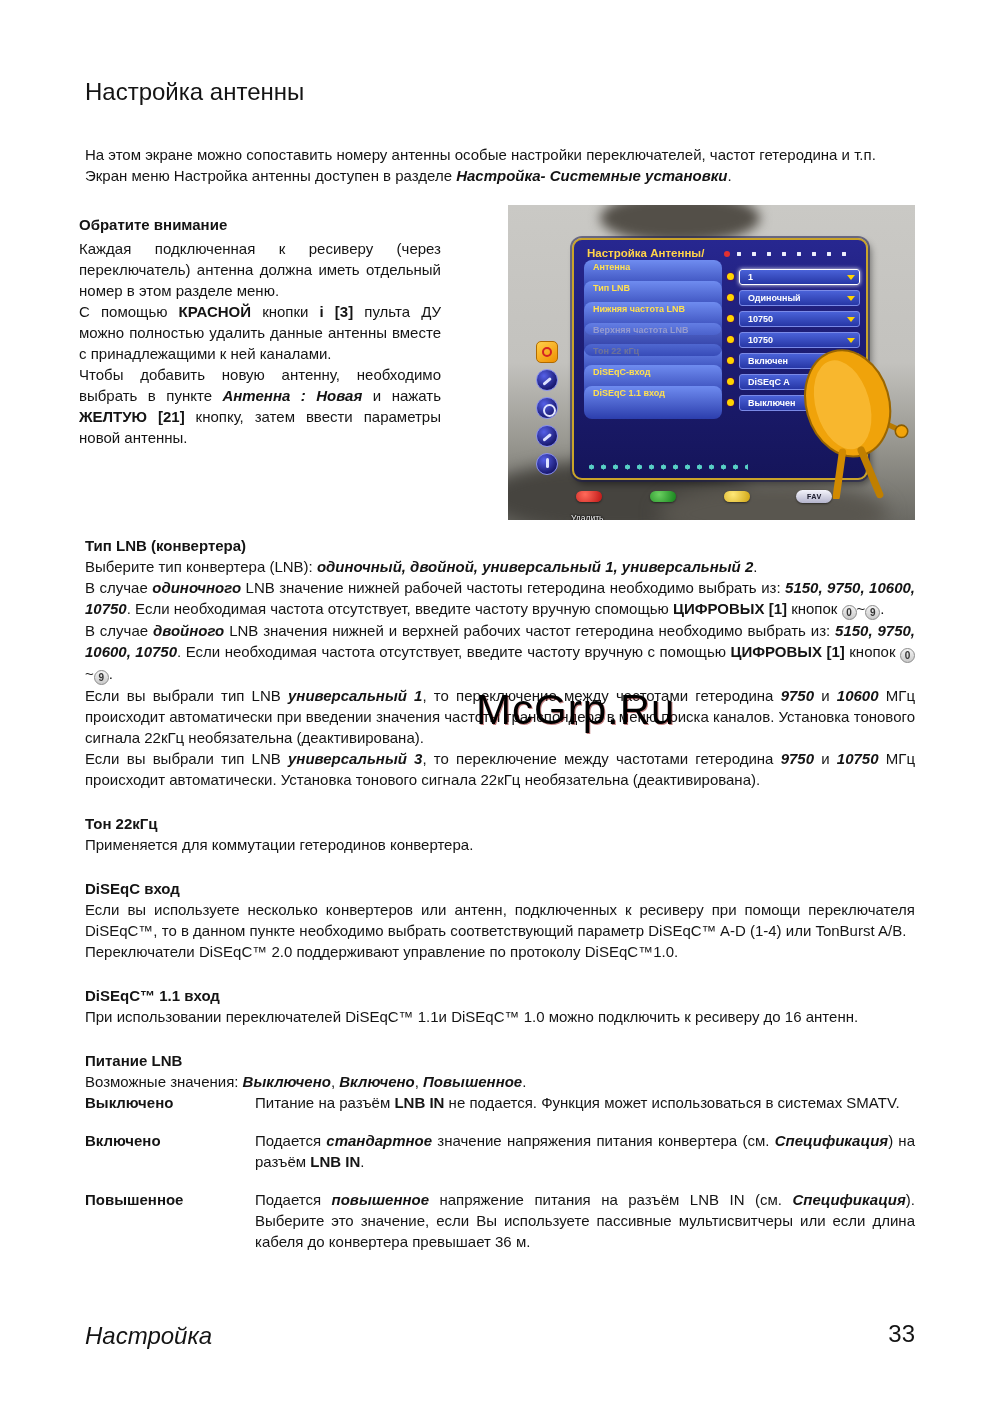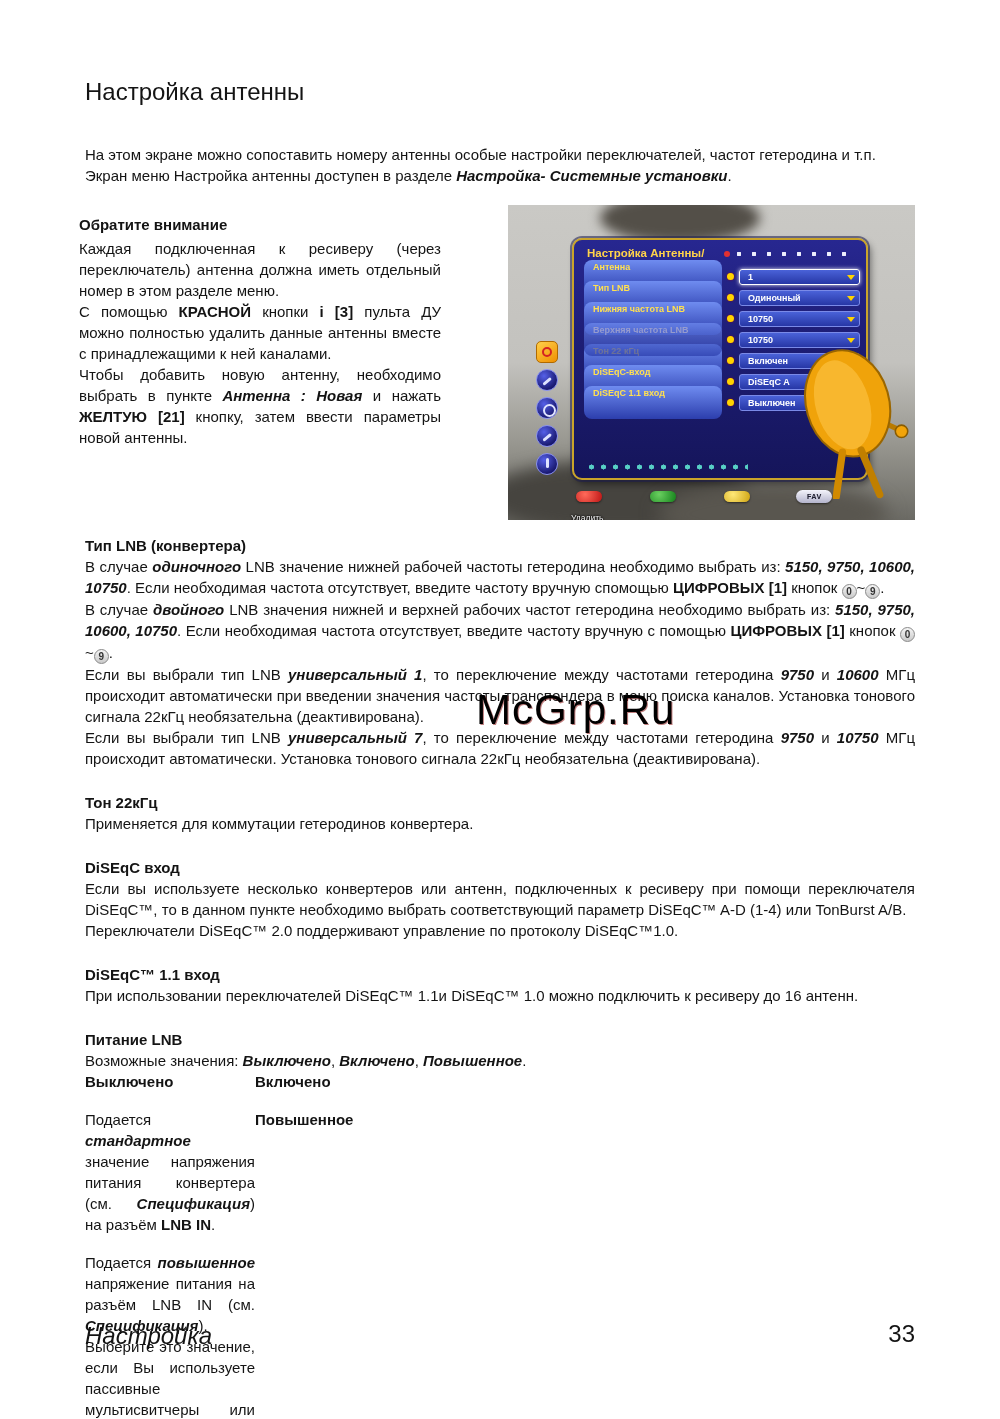--- a/index.html
+++ b/index.html
@@ -215,24 +215,25 @@
     <div class="cbtn red"></div>
     <div class="cbtn green"></div>
     <div class="cbtn yellow"></div>
     <div class="cbtn fav">FAV</div>
     <div class="del-label">Удалить</div>
   </div>
 
   <div class="main">
     <div class="sec">
       <h4>Тип LNB (конвертера)</h4>
+      <p><span>Выберите тип конвертера (LNB): </span><span class="b i">одиночный, двойной, универсальный 1, универсальный 2</span><span>.</span></p>
       <p><span>В случае </span><span class="b i">одиночного</span><span> LNB значение нижней рабочей частоты гетеродина необходимо выбрать из: </span><span class="b i">5150, 9750, 10600, 10750</span><span>. Если необходимая частота отсутствует, введите частоту вручную спомощью </span><span class="b">ЦИФРОВЫХ [1]</span><span> кнопок </span><span class="key">0</span><span>~</span><span class="key">9</span><span>.</span></p>
       <p><span>В случае </span><span class="b i">двойного</span><span> LNB значения нижней и верхней рабочих частот гетеродина необходимо выбрать из: </span><span class="b i">5150, 9750, 10600, 10750</span><span>. Если необходимая частота отсутствует, введите частоту вручную с помощью </span><span class="b">ЦИФРОВЫХ [1]</span><span> кнопок </span><span class="key">0</span><span>~</span><span class="key">9</span><span>.</span></p>
       <p><span>Если вы выбрали тип LNB </span><span class="b i">универсальный 1</span><span>, то переключение между частотами гетеродина </span><span class="b i">9750</span><span> и </span><span class="b i">10600</span><span> МГц происходит автоматически при введении значения частоты транспондера в меню поиска каналов. Установка тонового сигнала 22кГц необязательна (деактивирована).</span></p>
-      <p><span>Если вы выбрали тип LNB </span><span class="b i">универсальный 7</span><span>, то переключение между частотами гетеродина </span><span class="b i">9750</span><span> и </span><span class="b i">10750</span><span> МГц происходит автоматически. Установка тонового сигнала 22кГц необязательна (деактивирована).</span></p>
+      <p><span>Если вы выбрали тип LNB </span><span class="b i">универсальный 3</span><span>, то переключение между частотами гетеродина </span><span class="b i">9750</span><span> и </span><span class="b i">10750</span><span> МГц происходит автоматически. Установка тонового сигнала 22кГц необязательна (деактивирована).</span></p>
     </div>
 
     <div class="sec">
       <h4>Тон 22кГц</h4>
       <p><span>Применяется для коммутации гетеродинов конвертера.</span></p>
     </div>
 
     <div class="sec">
       <h4>DiSEqC вход</h4>
       <p><span>Если вы используете несколько конвертеров или антенн, подключенных к ресиверу при помощи переключателя DiSEqC™, то в данном пункте необходимо выбрать соответствующий параметр DiSEqC™ A-D (1-4) или TonBurst A/B.</span></p>
@@ -242,20 +243,21 @@
     <div class="sec">
       <h4>DiSEqC™ 1.1 вход</h4>
       <p><span>При использовании переключателей DiSEqC™ 1.1и DiSEqC™ 1.0 можно подключить к ресиверу до 16 антенн.</span></p>
     </div>
 
     <div class="sec">
       <h4>Питание LNB</h4>
       <p><span>Возможные значения: </span><span class="b i">Выключено</span><span>, </span><span class="b i">Включено</span><span>, </span><span class="b i">Повышенное</span><span>.</span></p>
       <div class="defs">
         <div class="term">Выключено</div>
+        <div class="def"><span>Питание на разъём </span><span class="b">LNB IN</span><span> не подается. Функция может использоваться в системах SMATV.</span></div>
         <div class="term">Включено</div>
         <div class="def"><span>Подается </span><span class="b i">стандартное</span><span> значение напряжения питания конвертера (см. </span><span class="b i">Спецификация</span><span>) на разъём </span><span class="b">LNB IN</span><span>.</span></div>
         <div class="term">Повышенное</div>
         <div class="def"><span>Подается </span><span class="b i">повышенное</span><span> напряжение питания на разъём LNB IN (см. </span><span class="b i">Спецификация</span><span>). Выберите это значение, если Вы используете пассивные мультисвитчеры или если длина кабеля до конвертера превышает 36 м.</span></div>
       </div>
     </div>
   </div>
 
   <div class="watermark">McGrp.Ru</div>
 

